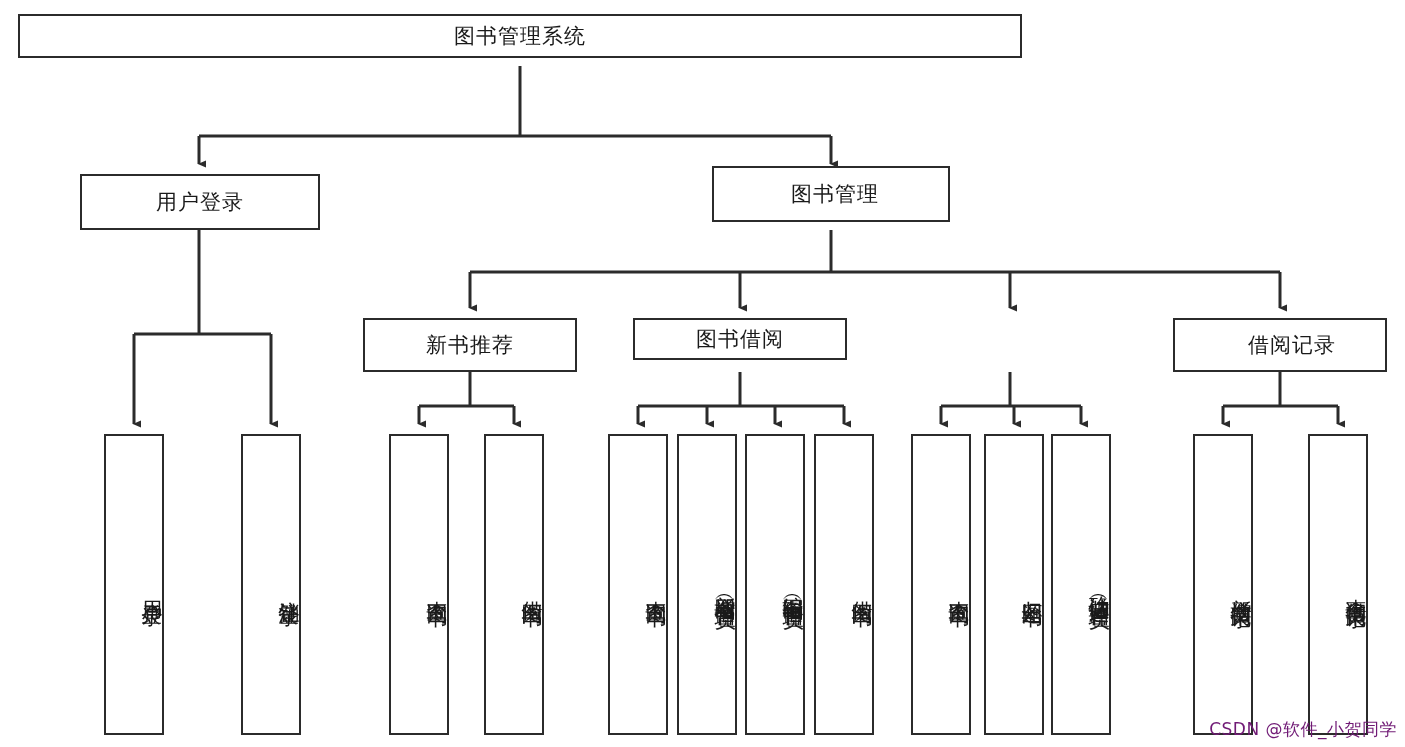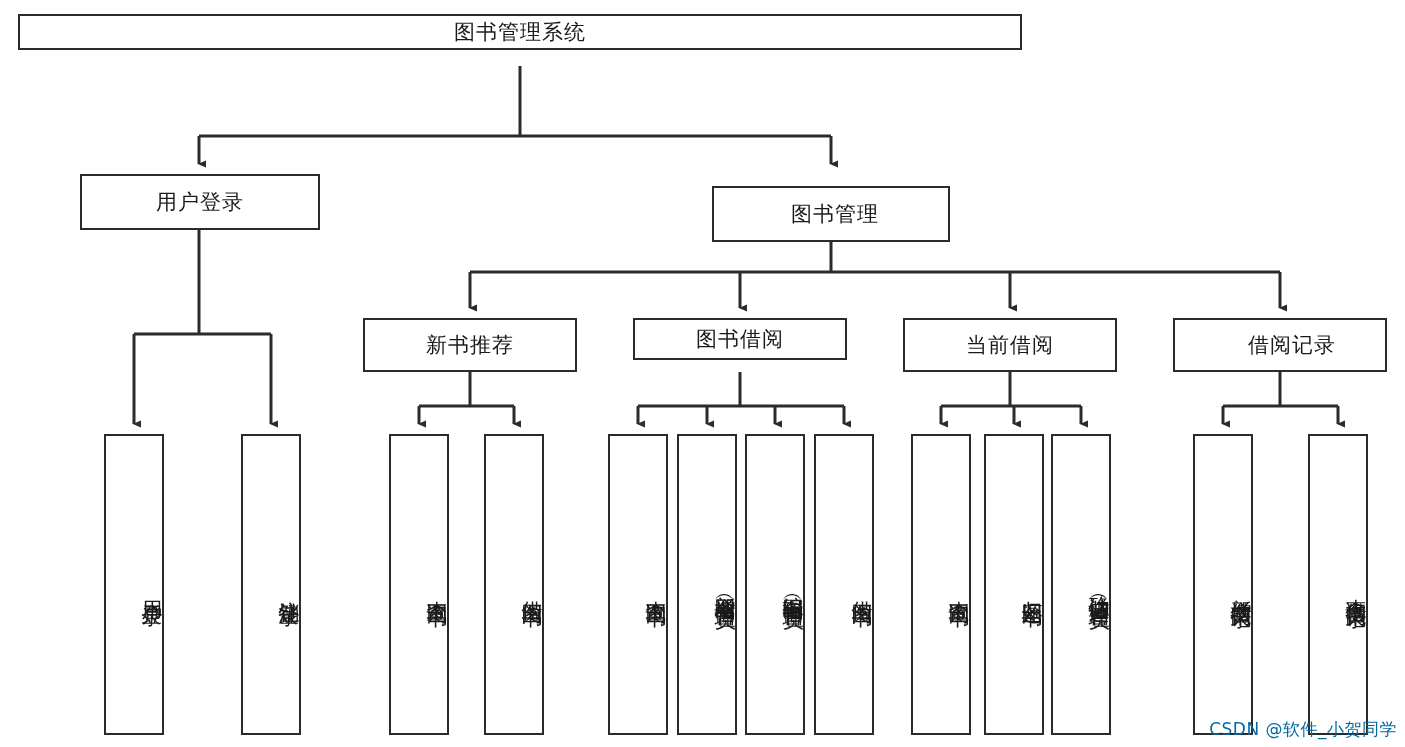--- a/index.html
+++ b/index.html
@@ -51,21 +51,21 @@
   .node.vert .vtext {
     writing-mode: vertical-rl;
     text-orientation: upright;
     white-space: nowrap;
   }
   #watermark {
     position: absolute;
     right: 8px;
     bottom: 6px;
     font-size: 17px;
-    color: #0369a1;
+    color: #701a75;
     letter-spacing: 0.5px;
     user-select: none;
     white-space: nowrap;
   }
 </style>
 </head>
 <body>
 
 <div id="canvas">
 
@@ -115,39 +115,36 @@
       <path d="M 1014 406 L 1014 424" marker-end="url(#arrowhead)"></path>
       <path d="M 1081 406 L 1081 424" marker-end="url(#arrowhead)"></path>
 
       <path d="M 1280 372 L 1280 406"></path>
       <path d="M 1223 406 L 1338 406"></path>
       <path d="M 1223 406 L 1223 424" marker-end="url(#arrowhead)"></path>
       <path d="M 1338 406 L 1338 424" marker-end="url(#arrowhead)"></path>
     </g>
   </svg>
 
-  <div class="node horiz" id="node-root" style="left:18px; top:14px; width:1004px; height:36px;">
+  <div class="node horiz" id="node-root" style="left:18px; top:14px; width:1004px; height:44px;">
     <span>图书管理系统</span>
   </div>
 
   <div class="node horiz" style="left:80px; top:174px; width:240px; height:56px;">
     <span>用户登录</span>
   </div>
-  <div class="node horiz" style="left:712px; top:186px; width:238px; height:56px;padding-left:8px;">
+  <div class="node horiz" style="left:712px; top:166px; width:238px; height:56px;padding-left:8px;">
     <span>图书管理</span>
   </div>
 
   <div class="node horiz" style="left:363px; top:318px; width:214px; height:54px;align-items:center;">
     <span>新书推荐</span>
   </div>
   <div class="node horiz" style="left:633px; top:318px; width:214px; height:42px;">
     <span>图书借阅</span>
-  </div>
-  <div class="node horiz" style="left:903px; top:318px; width:214px; height:54px;">
-    <span>当前借阅</span>
   </div>
   <div class="node horiz" style="left:1173px; top:318px; width:214px; height:54px;padding-left:24px;">
     <span>借阅记录</span>
   </div>
 
   <div class="node vert" style="left:104px; top:434px; width:60px; height:301px;">
     <span class="vtext">用户登录</span>
   </div>
   <div class="node vert" style="left:241px; top:434px; width:60px; height:301px;">
     <span class="vtext">注销登录</span>

